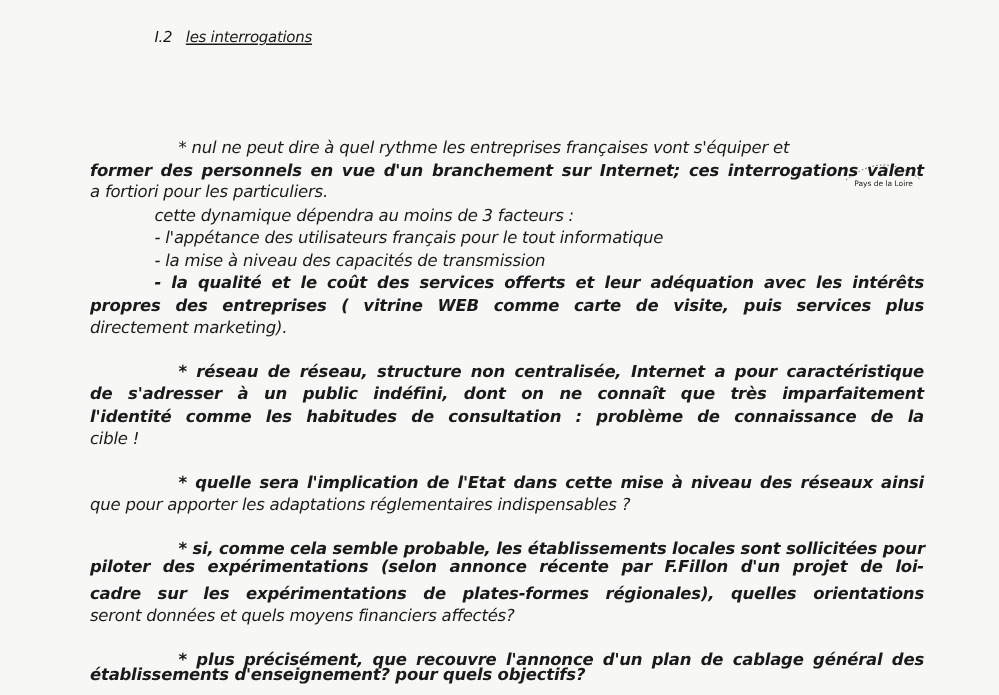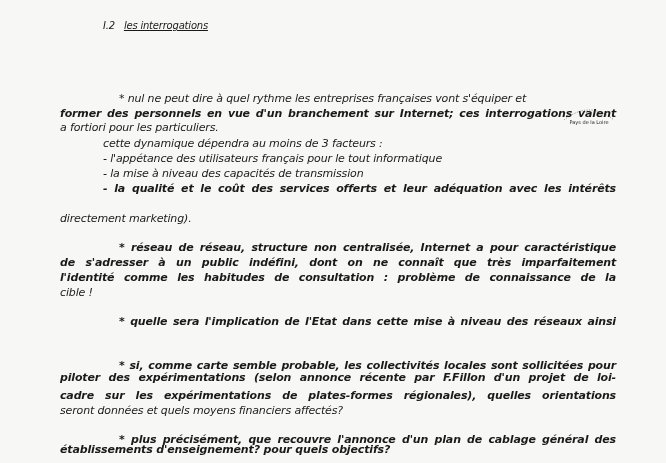--- a/index.html
+++ b/index.html
@@ -46,30 +46,32 @@
     </svg>
   </div>
 
   <div class="line" style="top:91px;left:119px;width:497px;">* nul ne peut dire à quel rythme les entreprises françaises vont s'équiper  et</div>
   <div class="line just" style="top:106px;">former des personnels en vue d'un branchement sur Internet; ces interrogations valent</div>
   <div class="line" style="top:120px;">a fortiori pour les particuliers.</div>
   <div class="line" style="top:136px;left:103px;">cette dynamique dépendra au moins de 3 facteurs :</div>
   <div class="line" style="top:151px;left:103px;">-    l'appétance des utilisateurs français pour le tout informatique</div>
   <div class="line" style="top:166px;left:103px;">-    la mise à niveau des capacités de transmission</div>
   <div class="line just" style="top:181px;left:103px;width:513px;">- la qualité et le coût des services offerts et leur adéquation avec les intérêts</div>
+  <div class="line just" style="top:196px;">propres des entreprises ( vitrine WEB comme carte de visite, puis services plus</div>
   <div class="line" style="top:211px;">directement marketing).</div>
 
   <div class="line just" style="top:240px;left:119px;width:497px;">* réseau de réseau, structure non centralisée, Internet a pour caractéristique</div>
   <div class="line just" style="top:270px;">l'identité comme les habitudes de consultation : problème de connaissance de la</div>
   <div class="line just" style="top:255px;">de s'adresser à un public indéfini, dont on ne connaît que très imparfaitement</div>
   <div class="line" style="top:285px;">cible !</div>
 
   <div class="line just" style="top:314px;left:119px;width:497px;">* quelle sera l'implication de l'Etat dans cette mise à niveau des réseaux ainsi</div>
+  <div class="line" style="top:329px;">que pour apporter les adaptations réglementaires indispensables ?</div>
 
-  <div class="line just" style="top:358px;left:119px;width:497px;">* si, comme carte semble probable, les collectivités locales sont sollicitées pour</div>
+  <div class="line just" style="top:358px;left:119px;width:497px;">* si, comme cela semble probable, les établissements locales sont sollicitées pour</div>
   <div class="line just" style="top:370px;">piloter des expérimentations (selon annonce récente par F.Fillon d'un projet de loi-</div>
   <div class="line just" style="top:388px;">cadre sur les expérimentations de plates-formes régionales), quelles orientations</div>
   <div class="line" style="top:403px;">seront données  et quels moyens financiers affectés?</div>
 
   <div class="line just" style="top:432px;left:119px;width:497px;">* plus précisément, que recouvre l'annonce d'un plan de cablage général des</div>
   <div class="line" style="top:442px;font-weight:bold;">établissements d'enseignement? pour quels objectifs?</div>
 
 </div>
 
 </body></html>

